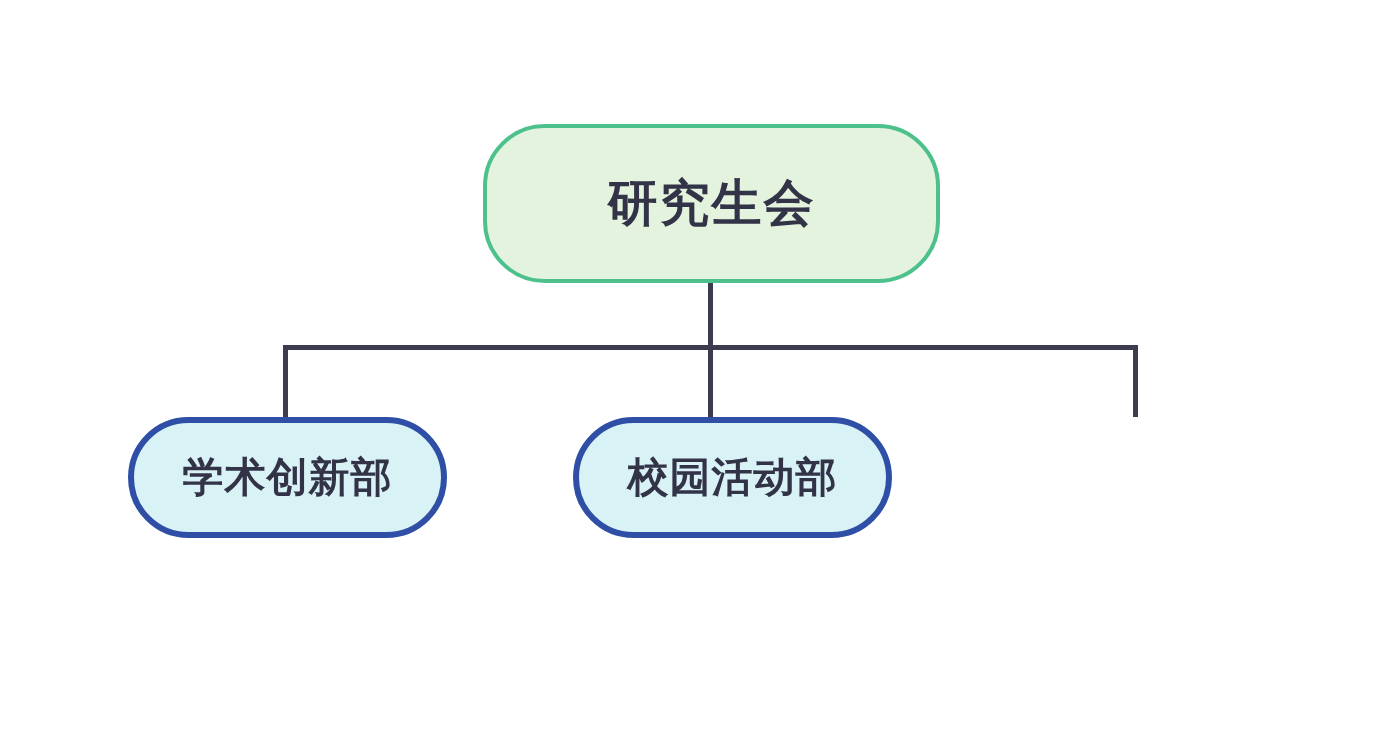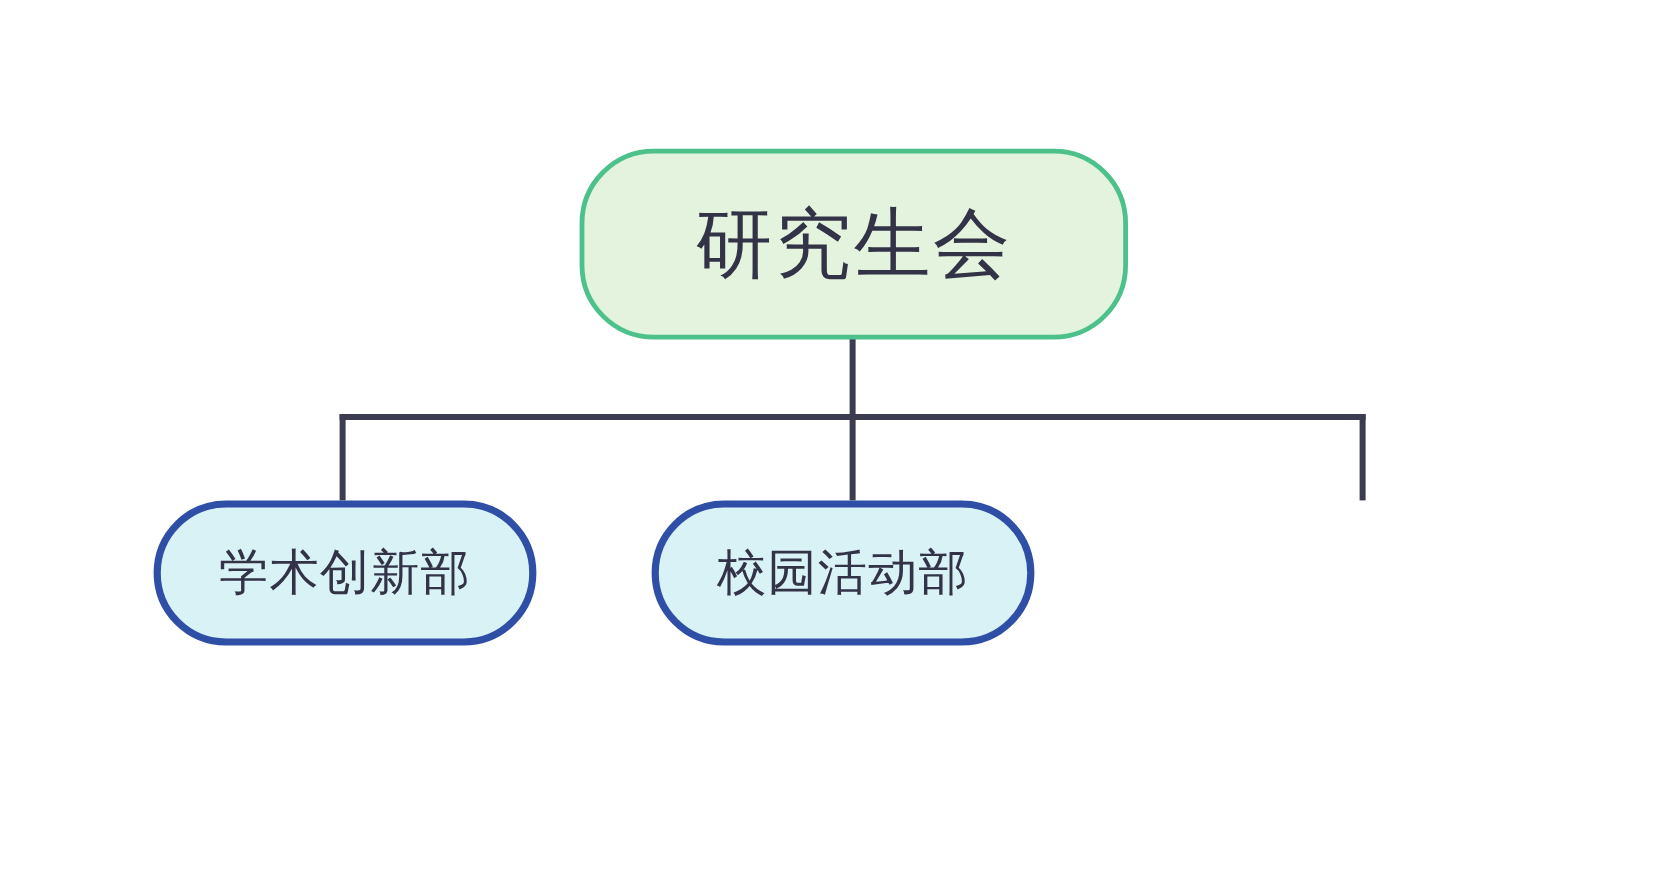--- a/index.html
+++ b/index.html
@@ -72,38 +72,38 @@
 
   #node-root {
     left: 483px;
     top: 124px;
     width: 457px;
     height: 159px;
     background: #e4f3de;
     border: 4px solid #4cc18c;
     border-radius: 62px;
     font-family: "DejaVu Serif", "Liberation Serif", serif;
-    font-weight: normal;
-    font-size: 64px;
+    font-weight: bold;
+    font-size: 50px;
     letter-spacing: 2px;
   }
 
   .node-child {
     top: 417px;
     height: 121px;
     background: #d9f2f6;
     border: 6px solid #2f4fa6;
     border-radius: 61px;
     font-family: "DejaVu Sans", "Liberation Sans", sans-serif;
-    font-weight: normal;
+    font-weight: bold;
     font-size: 41px;
     letter-spacing: 1px;
   }
   #node-academic  { left: 128px;  width: 319px; }
-  #node-campus    { left: 543px;  width: 319px; }
+  #node-campus    { left: 573px;  width: 319px; }
   #node-publicity { left: 978px;  width: 319px; }
 </style>
 </head>
 <body>
 
 <div id="diagram-canvas">
 
   <div class="edge edge-v" id="edge-root-stem-upper"></div>
   <div class="edge edge-h" id="edge-hbar"></div>
   <div class="edge edge-v" id="edge-drop-left"></div>

